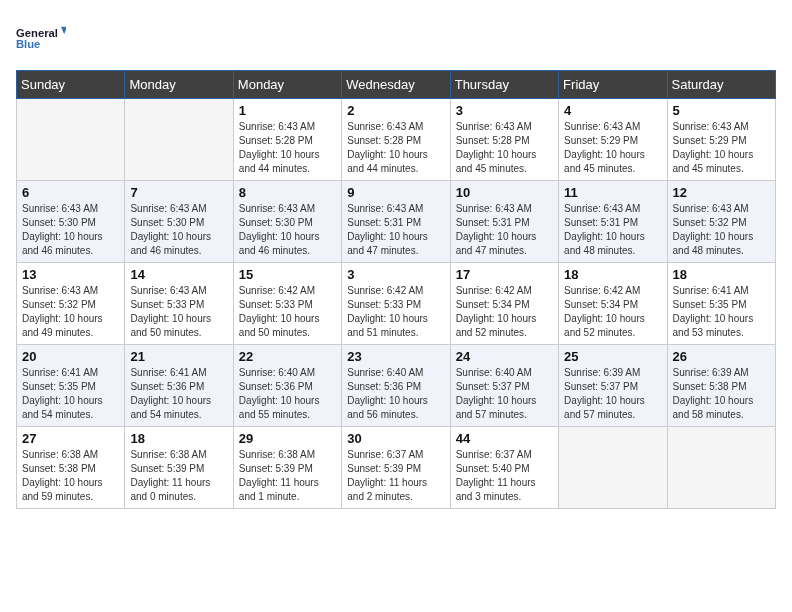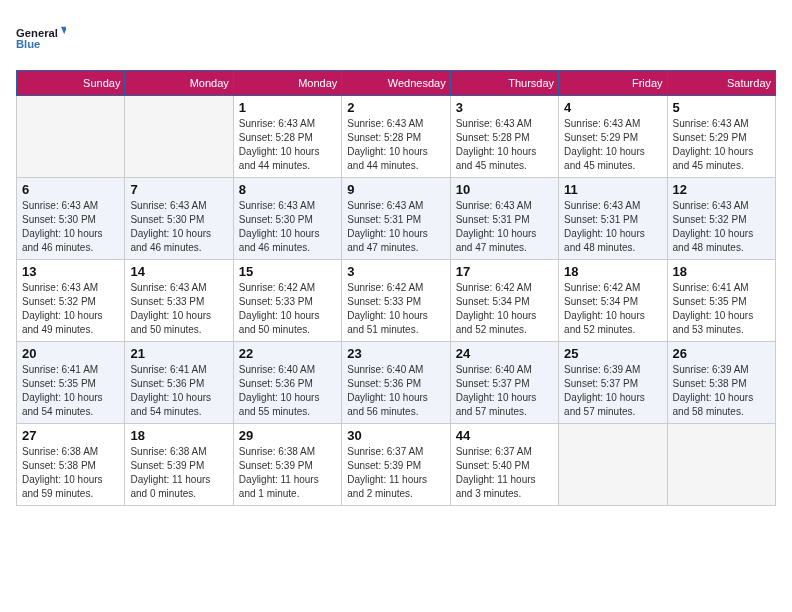--- a/index.html
+++ b/index.html
@@ -33,25 +33,25 @@
     .subtitle {
       font-size: 16px;
       color: #333;
     }
     .calendar {
       width: 100%;
       border-collapse: collapse;
       font-size: 11px;
     }
     .calendar th {
-      background-color: #be185d;
+      background-color: #404040;
       color: #fff;
       padding: 6px 4px;
-      text-align: right;
-      font-size: 11px;
+      text-align: left;
+      font-size: 13px;
       font-weight: normal;
       border: 1px solid #2a5fa0;
     }
     .calendar td {
       border: 1px solid #ccc;
       vertical-align: top;
       padding: 4px 5px;
       width: calc(100%/7);
       height: 80px;
       background: #fff;

